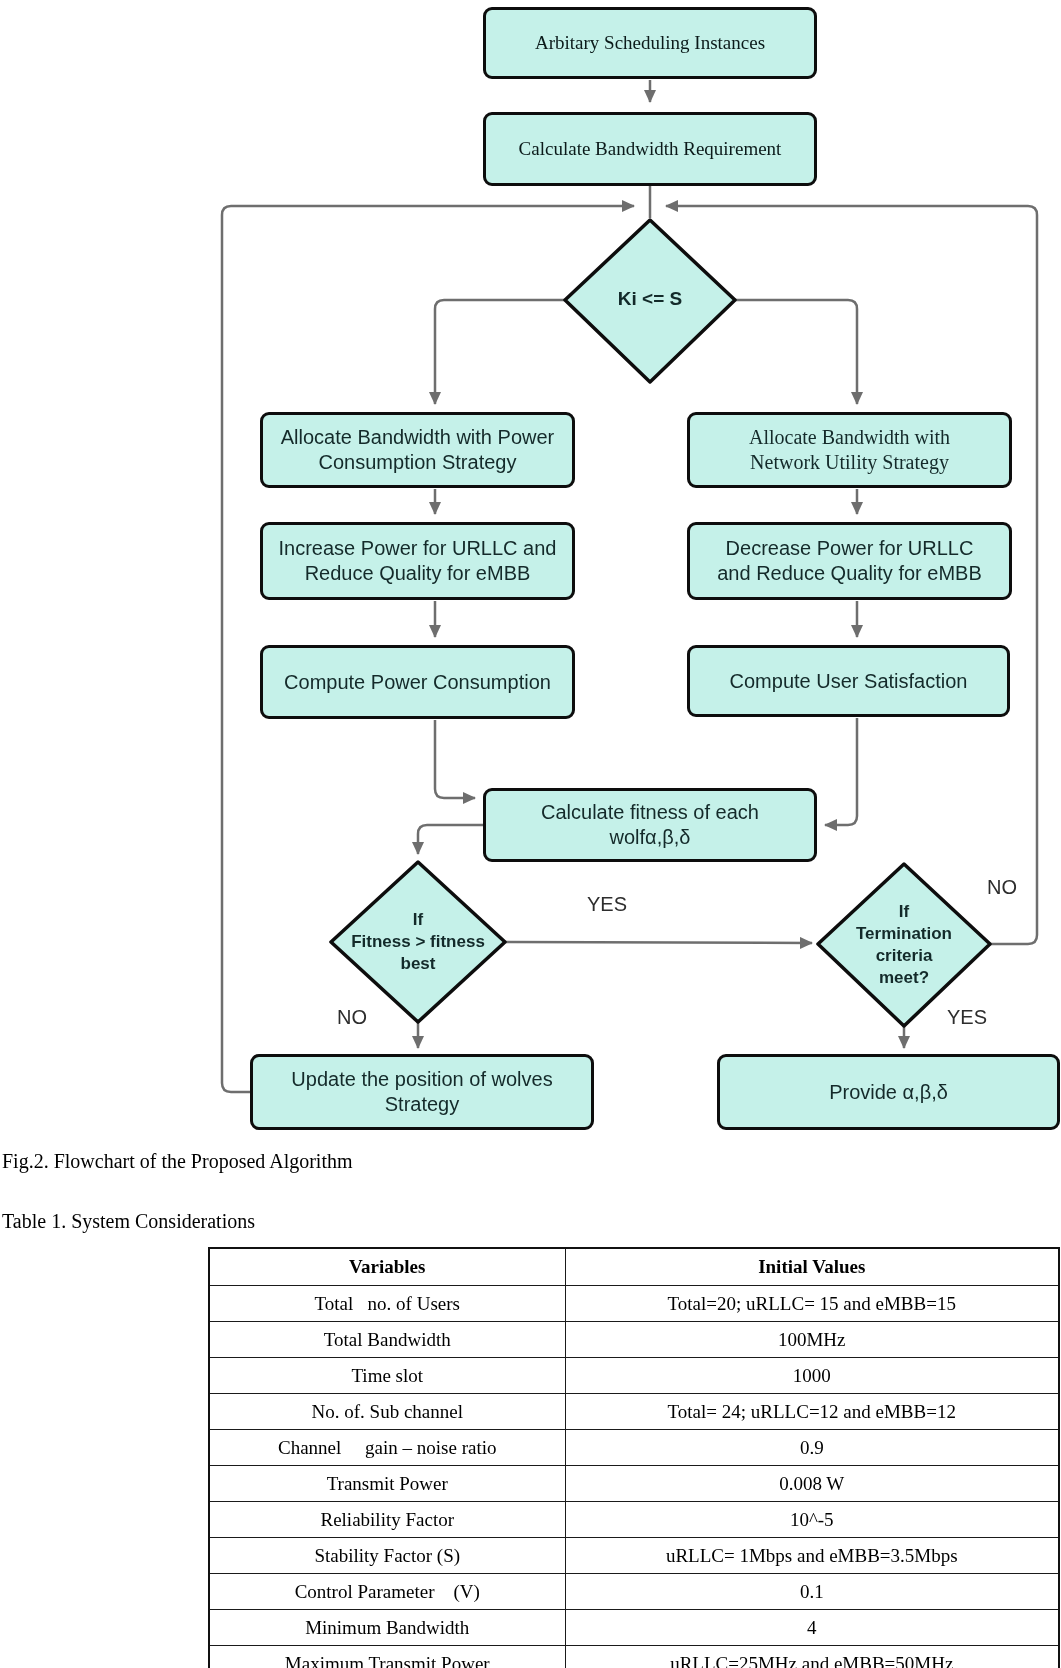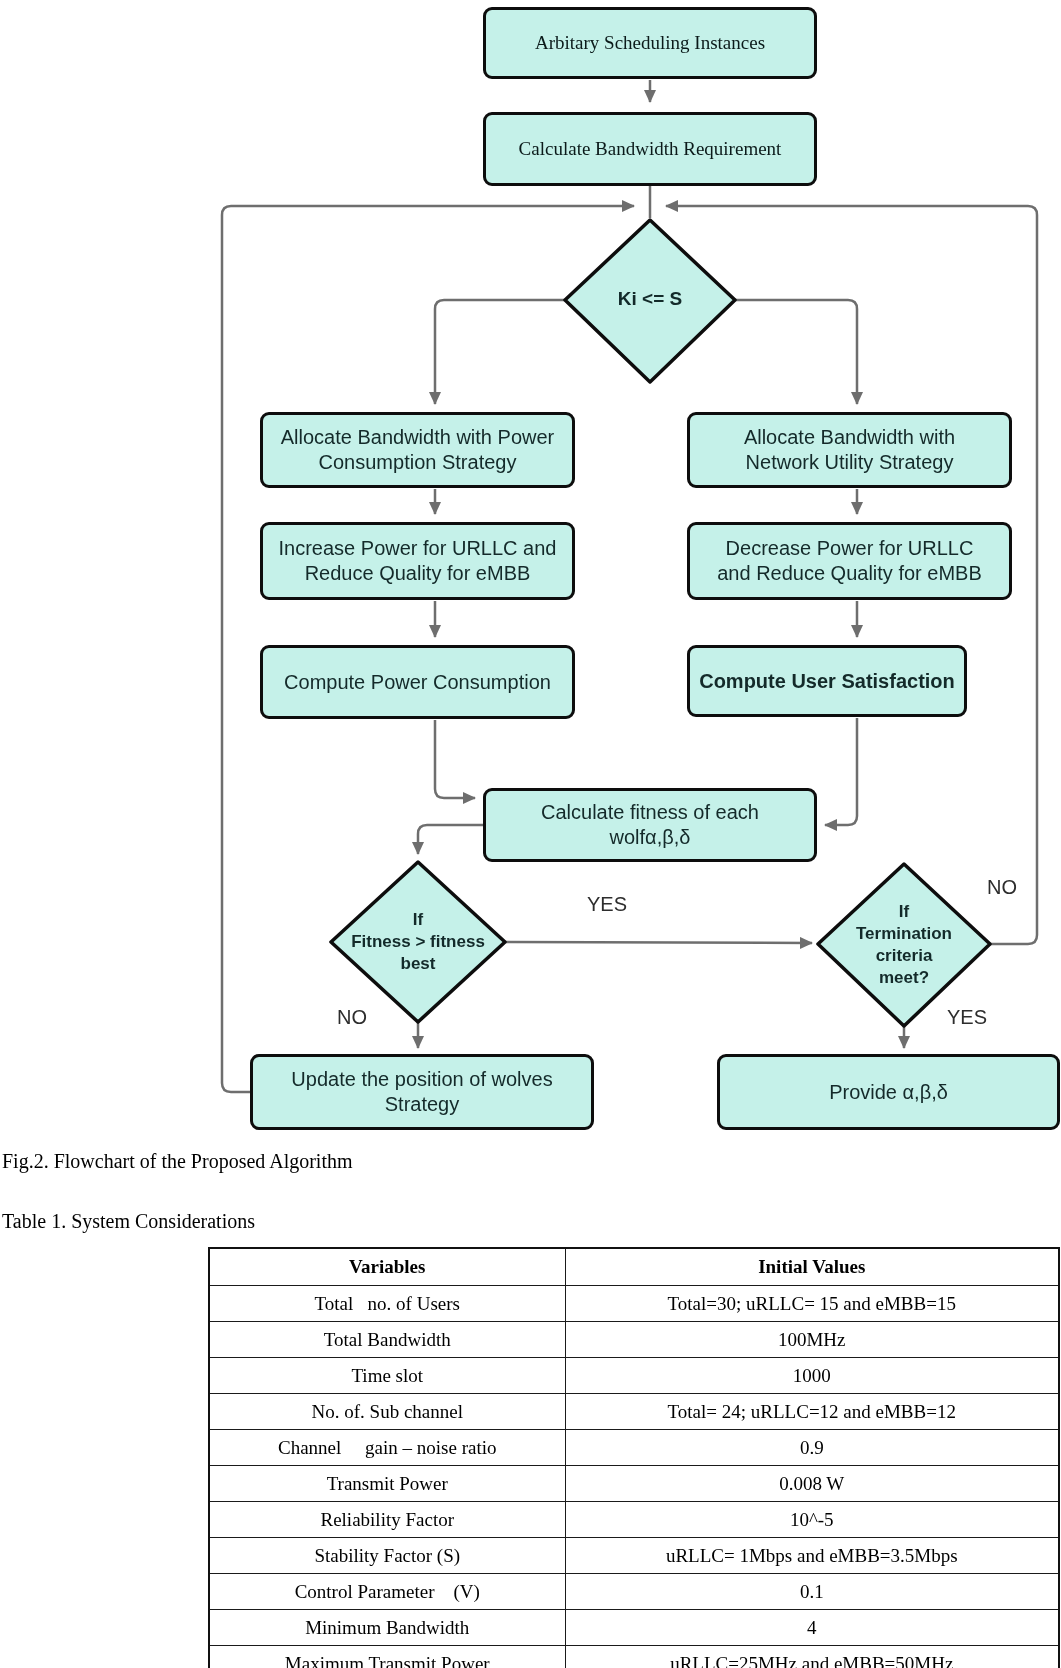--- a/index.html
+++ b/index.html
@@ -65,33 +65,33 @@
 
     <div class="node serif" style="left:483px;top:7px;width:334px;height:72px;">
         <span>Arbitary Scheduling Instances</span>
       </div>
     <div class="node serif" style="left:483px;top:112px;width:334px;height:74px;">
         <span>Calculate Bandwidth Requirement</span>
       </div>
     <div class="node" style="left:260px;top:412px;width:315px;height:76px;padding:0 16px;">
         <span>Allocate Bandwidth with Power Consumption Strategy</span>
       </div>
-    <div class="node" style="left:687px;top:412px;width:325px;height:76px;padding:0 26px;">
+    <div class="node" style="left:687px;top:412px;width:325px;height:76px;padding:0 26px;font-family:Liberation Serif, serif;">
         <span>Allocate Bandwidth with Network Utility Strategy</span>
       </div>
     <div class="node" style="left:260px;top:522px;width:315px;height:78px;padding:4px 8px;">
         <span>Increase Power for URLLC and Reduce Quality for eMBB</span>
       </div>
     <div class="node" style="left:687px;top:522px;width:325px;height:78px;padding:0 26px;">
         <span>Decrease Power for URLLC and Reduce Quality for eMBB</span>
       </div>
     <div class="node" style="left:260px;top:645px;width:315px;height:74px;">
         <span>Compute Power Consumption</span>
       </div>
-    <div class="node" style="left:687px;top:645px;width:280px;height:72px;font-weight:bold;">
+    <div class="node" style="left:687px;top:645px;width:323px;height:72px;">
         <span>Compute User Satisfaction</span>
       </div>
     <div class="node" style="left:483px;top:788px;width:334px;height:74px;padding:0 30px;">
         <span>Calculate fitness of each wolfα,β,δ</span>
       </div>
     <div class="node" style="left:250px;top:1054px;width:344px;height:76px;padding:0 28px;">
         <span>Update the position of wolves Strategy</span>
       </div>
     <div class="node" style="left:717px;top:1054px;width:343px;height:76px;">
         <span>Provide α,β,δ</span>
@@ -124,21 +124,21 @@
         <col class="c1">
         <col class="c2">
       </colgroup>
     <tbody>
         <tr>
       <th>Variables</th>
       <th>Initial Values</th>
     </tr>
     <tr>
           <td>Total   no. of Users</td>
-          <td>Total=30; uRLLC= 15 and eMBB=15</td>
+          <td>Total=20; uRLLC= 15 and eMBB=15</td>
         </tr>
     <tr>
           <td>Total Bandwidth</td>
           <td>100MHz</td>
         </tr>
     <tr>
           <td>Time slot</td>
           <td>1000</td>
         </tr>
     <tr>

